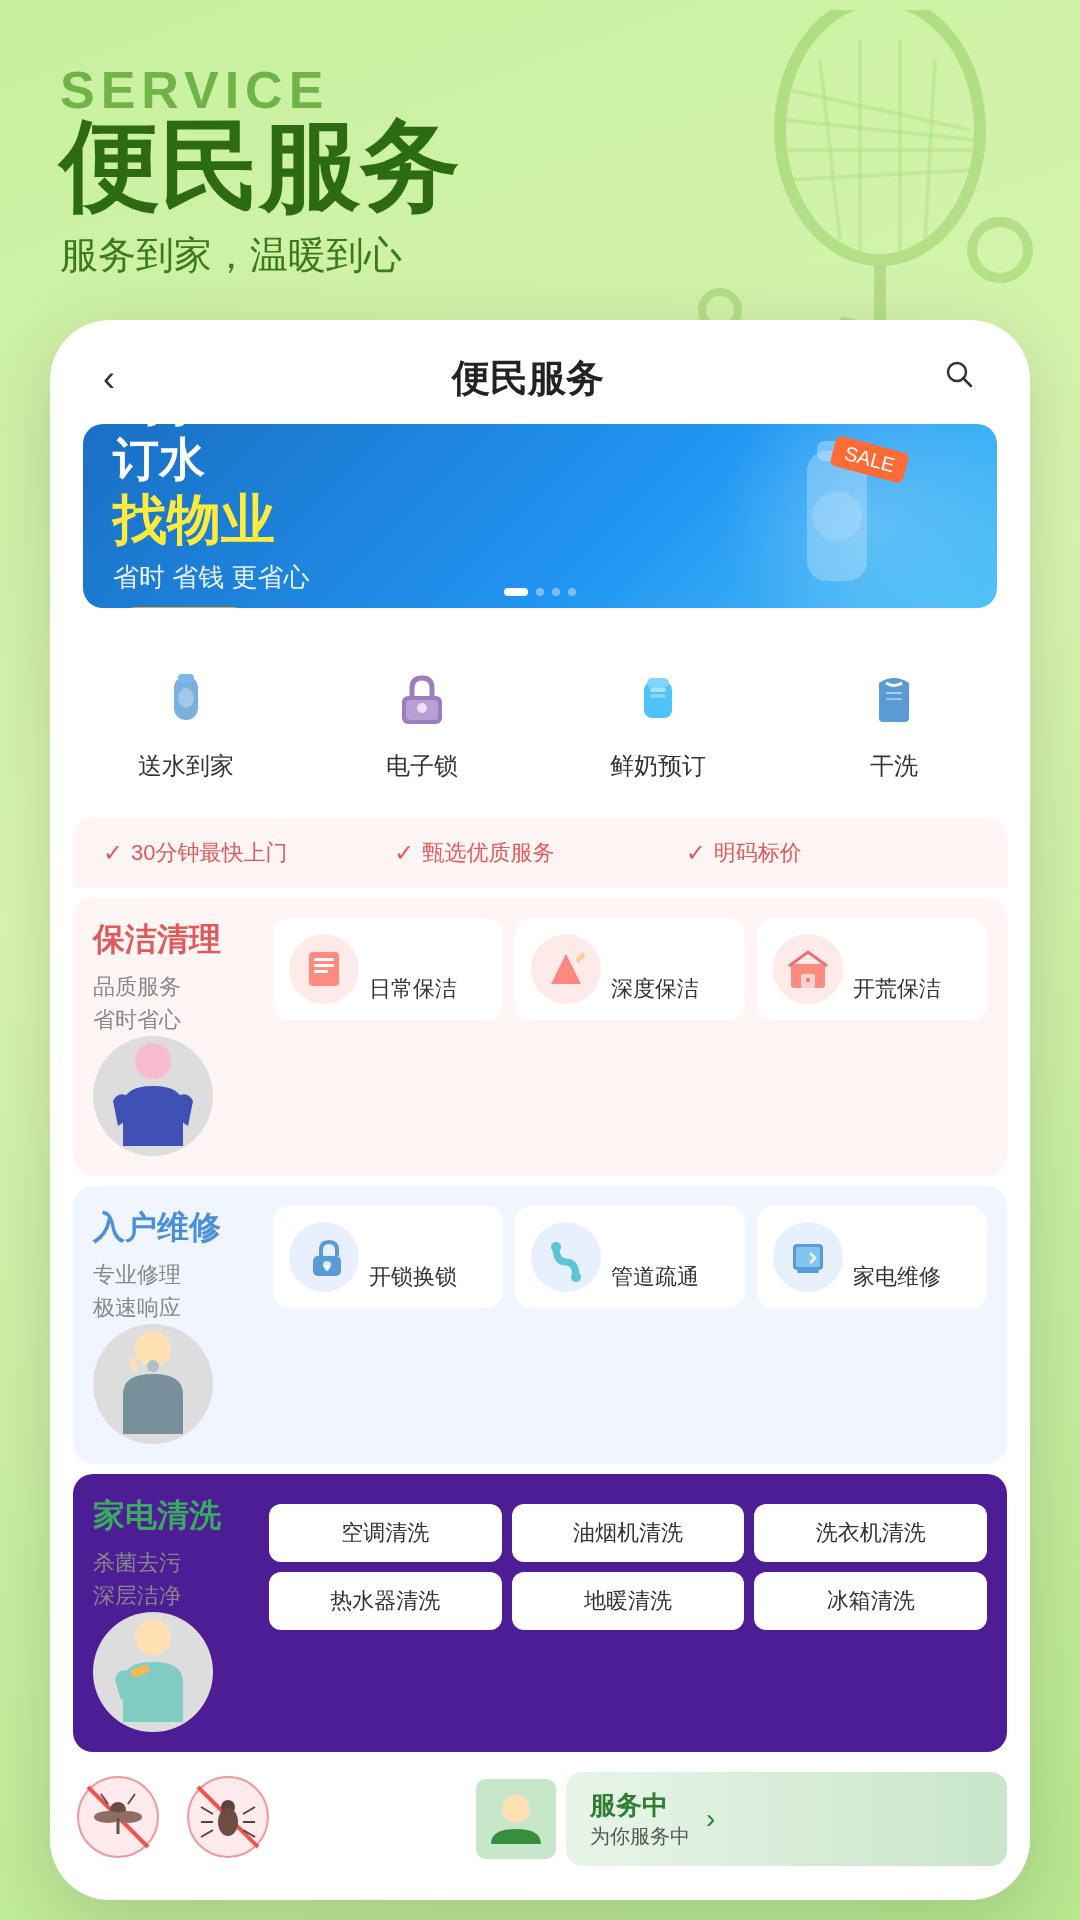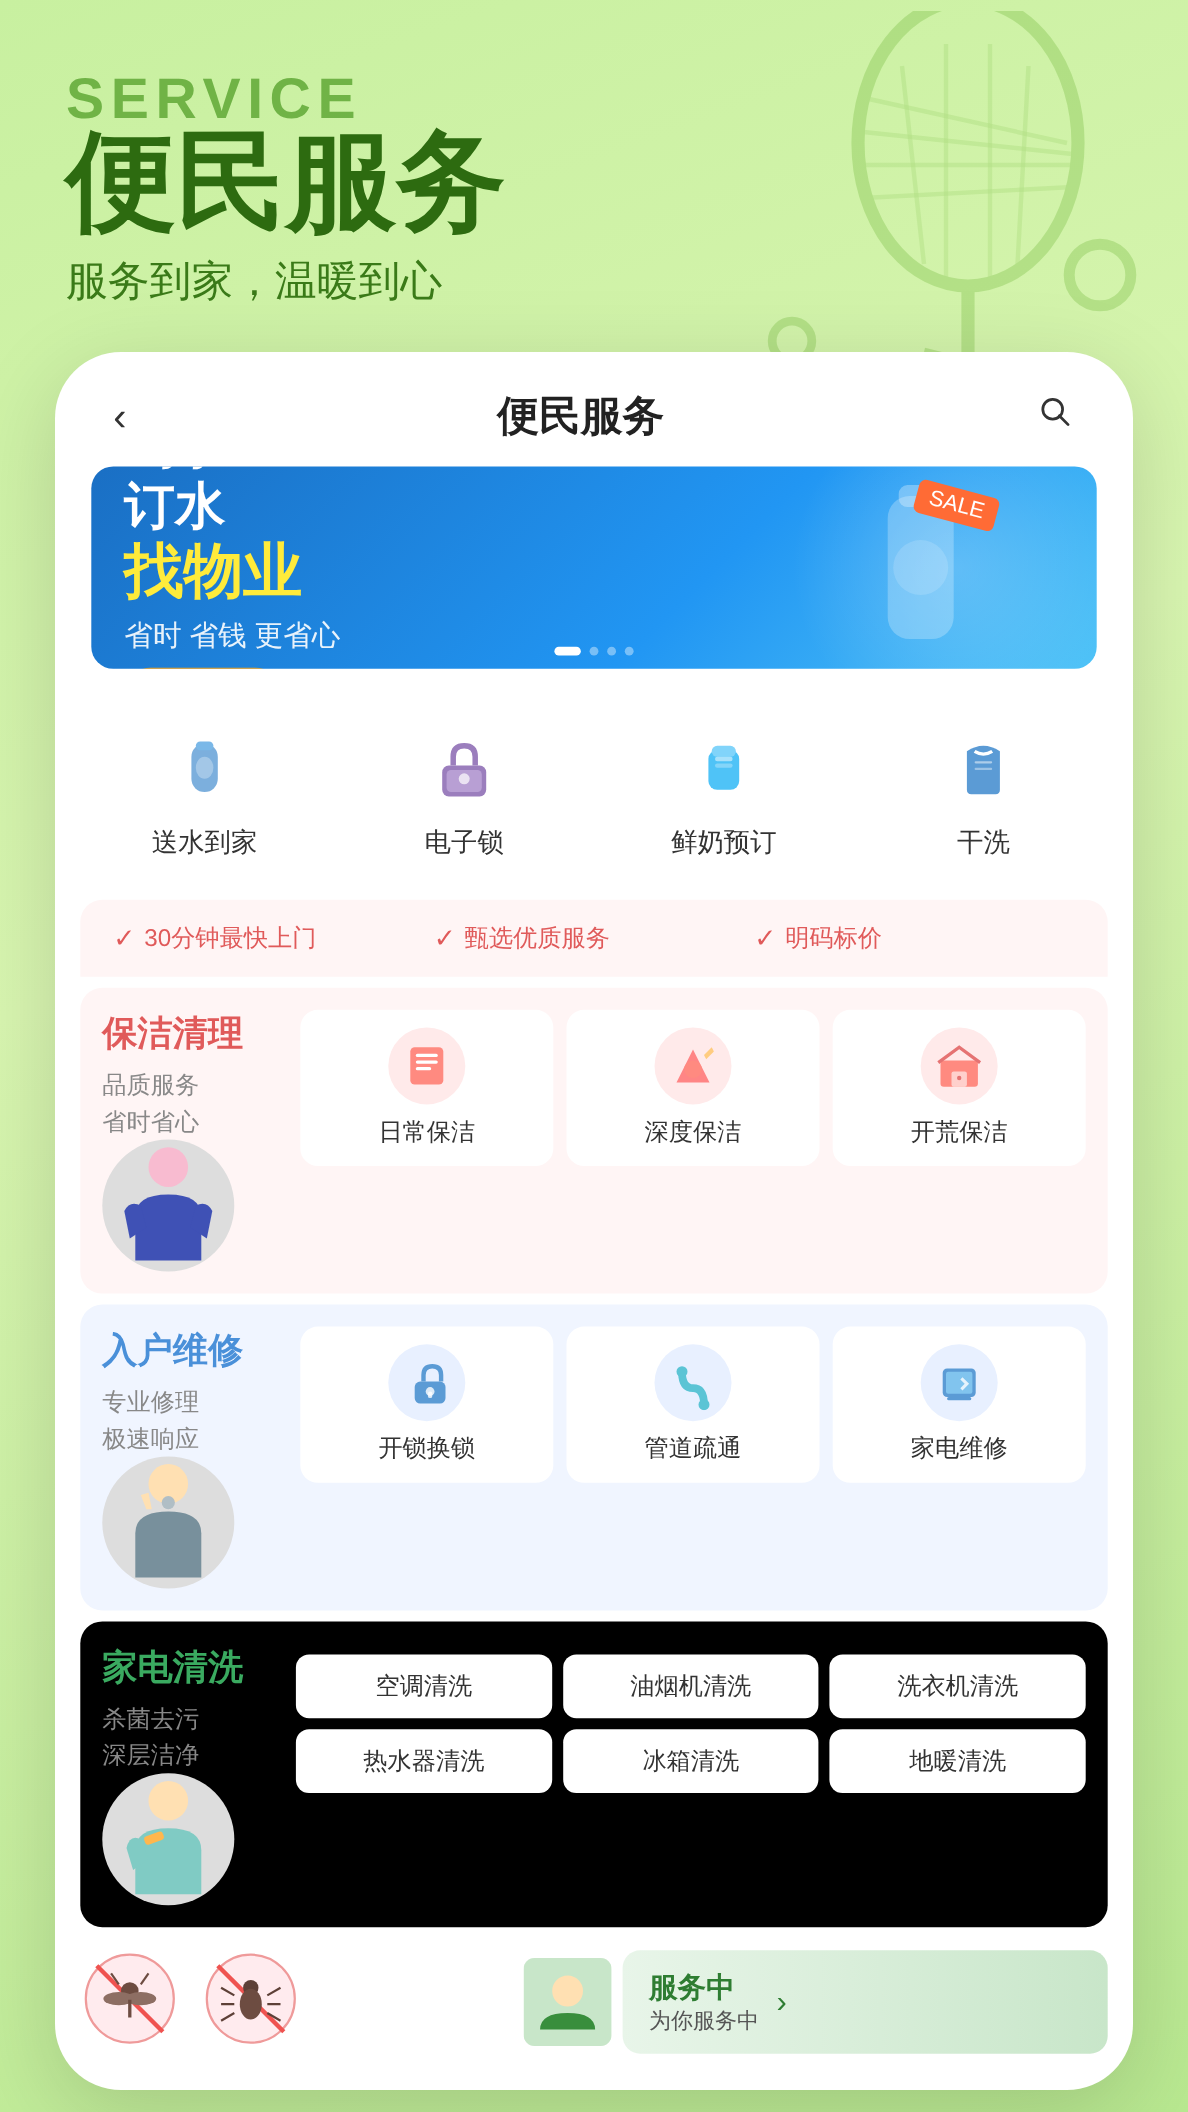--- a/index.html
+++ b/index.html
@@ -228,21 +228,21 @@
       overflow: hidden;
       padding: 20px;
     }
     .category-block.cleaning {
       background: #fff5f5;
     }
     .category-block.repair {
       background: #f0f5ff;
     }
     .category-block.appliance {
-      background: #000000;
+      background: #4c1d95;
     }
 
     .category-header {
       display: flex;
       gap: 20px;
       align-items: flex-start;
     }
     .category-info {
       flex: 0 0 160px;
     }
@@ -275,22 +275,22 @@
       flex: 1;
       display: grid;
       grid-template-columns: repeat(3, 1fr);
       gap: 12px;
     }
     .service-item {
       background: white;
       border-radius: 16px;
       padding: 16px;
       display: flex;
-      flex-direction: column;
-      align-items: center;
+      flex-direction: row;
+      align-items: flex-end;
       gap: 10px;
       cursor: pointer;
     }
     .service-item-icon {
       width: 70px;
       height: 70px;
       border-radius: 50%;
       display: flex;
       align-items: center;
       justify-content: center;
@@ -621,22 +621,22 @@
               <path d="M25 60 Q15 55 12 68 L18 88 L32 78 Z" fill="#80cbc4"></path>
               <rect x="28" y="55" width="18" height="8" rx="3" fill="#ffb74d" transform="rotate(-20 37 59)"></rect>
             </svg>
           </div>
         </div>
         <div class="appliance-grid" style="flex:1;">
           <div class="appliance-item">空调清洗</div>
           <div class="appliance-item">油烟机清洗</div>
           <div class="appliance-item">洗衣机清洗</div>
           <div class="appliance-item">热水器清洗</div>
+          <div class="appliance-item">地暖清洗</div>
           <div class="appliance-item">冰箱清洗</div>
-          <div class="appliance-item">地暖清洗</div>
         </div>
       </div>
     </div>
 
     <div class="bottom-section">
       <div class="pest-control">
         <div>
           <svg width="90" height="90" viewBox="0 0 90 90">
             <circle cx="45" cy="45" r="40" fill="#ffebee" stroke="#ef9a9a" stroke-width="2"></circle>
             <line x1="15" y1="15" x2="75" y2="75" stroke="#ef5350" stroke-width="4"></line>

